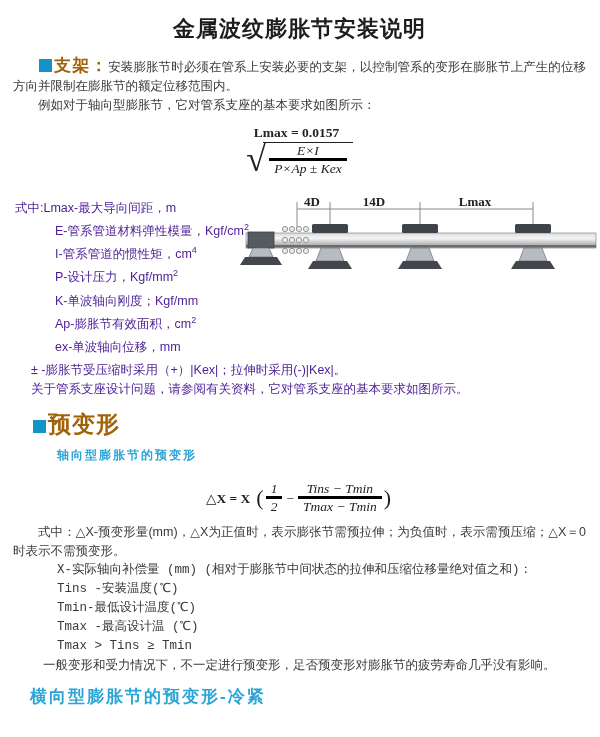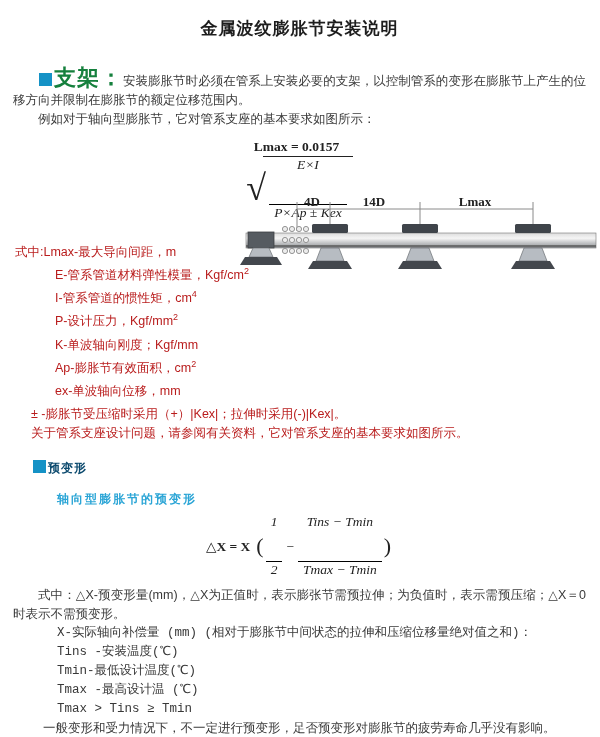--- a/index.html
+++ b/index.html
@@ -12,52 +12,52 @@
     font-family: "Liberation Sans", "DejaVu Sans", sans-serif;
     color: #383838;
     font-size: 12.5px;
     line-height: 19px;
     overflow: hidden;
   }
   .content { padding: 14px 14px 0 13px; }
 
   .doc-title {
     text-align: center;
-    font-size: 17px;
+    font-size: 22px;
     font-weight: bold;
     color: #1d1d1d;
     line-height: 30px;
-    margin-bottom: 24px;
+    margin-bottom: 12px;
     letter-spacing: 1px;
   }
 
   .para { text-align: justify; color: #3a3a3a; }
   .indent { text-indent: 2em; }
 
   .sec-square {
     display: inline-block;
     width: 13px; height: 13px;
     background: #1592c6;
     vertical-align: -1px;
     margin-right: 2px;
   }
   .sec-heading-inline {
-    color: #15803d;
-    font-size: 22px;
+    color: #a16207;
+    font-size: 17px;
     font-weight: bold;
     letter-spacing: 1px;
   }
   .support-para { text-indent: 26px; }
   .support-para .lead { font-weight: 500; }
 
   .sec-heading-block {
     margin: 14px 0 4px 20px;
-    font-size: 12px;
-    font-weight: bold;
-    color: #0c4a6e;
+    font-size: 23px;
+    font-weight: bold;
+    color: #a16207;
     letter-spacing: 1px;
     line-height: 22px;
   }
 
   .sub-heading {
     color: #2ba5d6;
     font-size: 12px;
     font-weight: bold;
     letter-spacing: 2px;
     line-height: 24px;
@@ -76,34 +76,34 @@
   .f1 { margin: 8px 0 18px 0; font-size: 13.5px; flex-direction: column; }
   .f1 .pre { font-weight: bold; margin-right: 6px; }
   .sqrt { display: inline-flex; align-items: center; }
   .rad {
     font-size: 36px; line-height: 34px; font-weight: 400;
     margin-right: -3px; transform: translateY(-1px);
   }
   .sqrt-body { border-top: 1.6px solid #222; padding: 1px 6px 0 6px; }
   .frac {
     display: inline-flex; flex-direction: column; align-items: center;
-    font-style: italic; vertical-align: middle; gap: 32px;
+    font-style: italic; vertical-align: middle;
   }
   .frac .num { padding: 0 5px; line-height: 15px; }
-  .frac .den { border-top: 1px solid #000000; padding: 0 5px; line-height: 16px; font-style: italic; }
+  .frac .den { border-top: 3px solid #000000; padding: 0 5px; line-height: 16px; font-style: italic; }
   .sqrt-body .frac .num { line-height: 14px; }
 
-  .f2 { margin: 3px 0 8px 0; font-size: 13.5px; }
+  .f2 { margin: 14px 0 8px 0; font-size: 13.5px; }
   .f2 .lhs, .f3 .lhs { font-weight: bold; margin-right: 4px; }
   .paren { font-size: 22px; font-weight: 400; line-height: 20px; padding: 0 2px; }
   .op { padding: 0 4px; }
 
   
   .defs { margin-top: 2px; }
-  .def-line { line-height: 19px; color: #b91c1c; white-space: nowrap; }
+  .def-line { line-height: 19px; color: #4c1d95; white-space: nowrap; }
   .def-line.lvl0 { margin-left: 2px; }
   .def-line.lvl1 { margin-left: 42px; }
   .def-line.lvl2 { margin-left: 18px; }
   .def-line sup { font-size: 9px; }
 
   
   .diagram {
     position: absolute;
     left: 240px; top: 191px;
     width: 358px; height: 96px;

